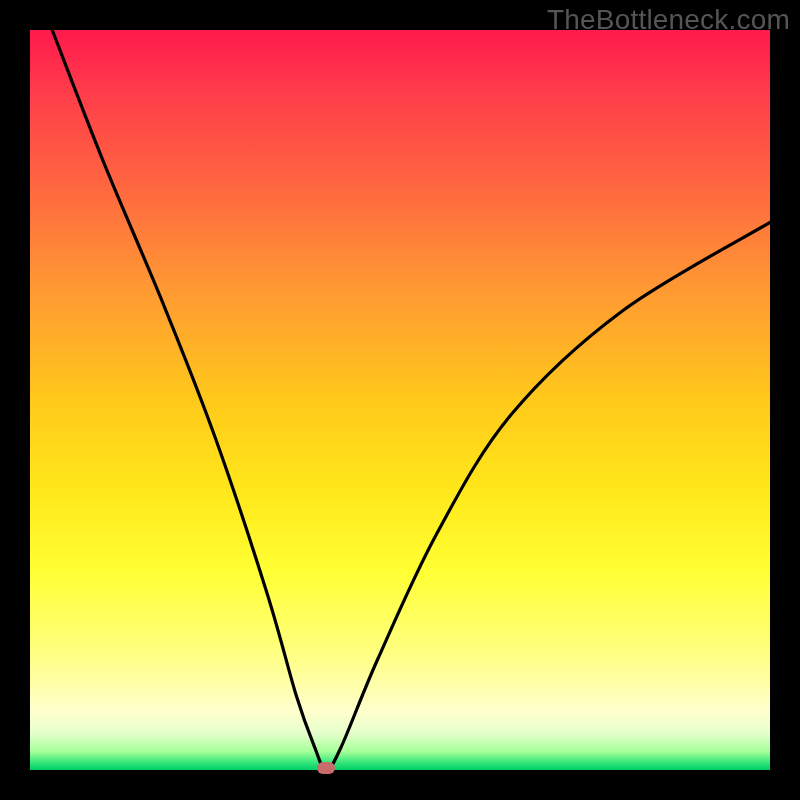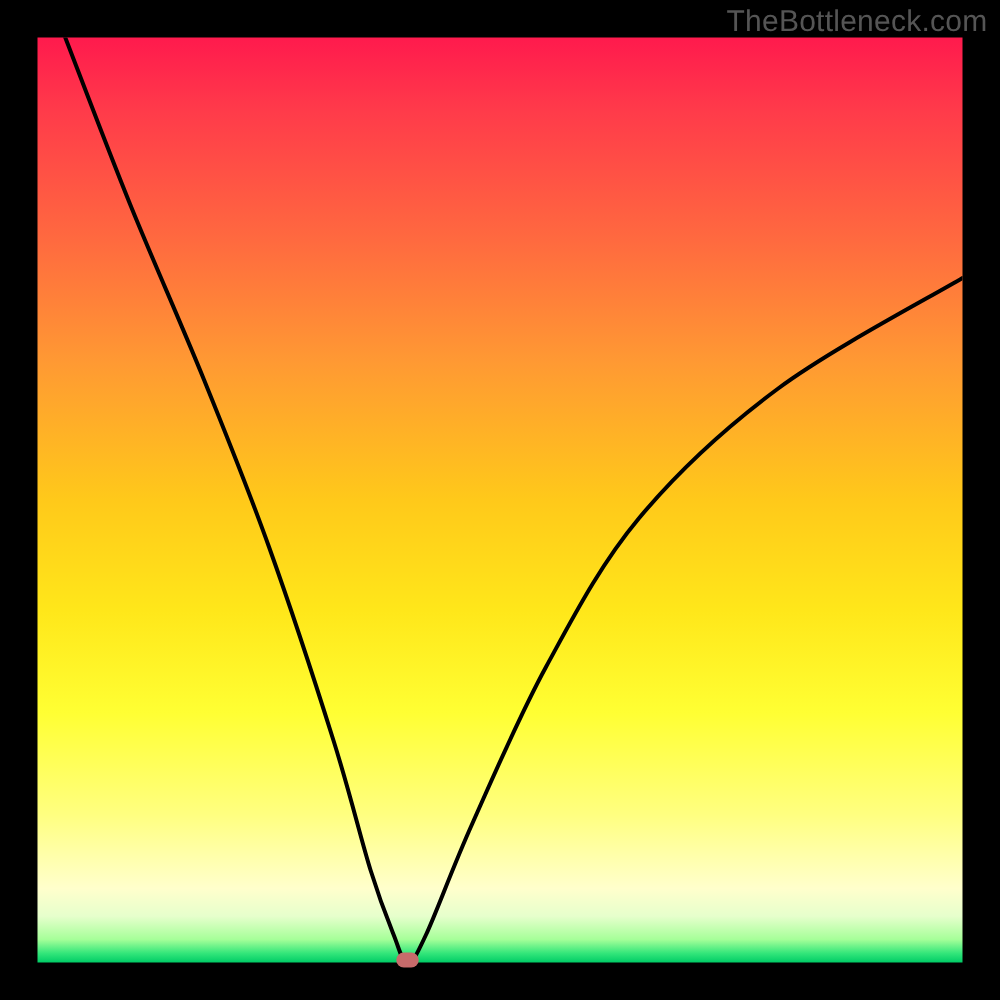--- a/index.html
+++ b/index.html
@@ -31,21 +31,21 @@
       #a6ff99 97.5%,
       #33e67a 99%,
       #00cc66 100%
     );
   }
   .watermark {
     position: absolute;
     top: 4px;
     right: 10px;
     color: #555555;
-    font-size: 24px;
+    font-size: 28px;
     font-weight: 500;
     letter-spacing: 0.2px;
     z-index: 5;
   }
   svg.curve {
     position: absolute;
     left: 0;
     top: 0;
     width: 740px;
     height: 740px;

